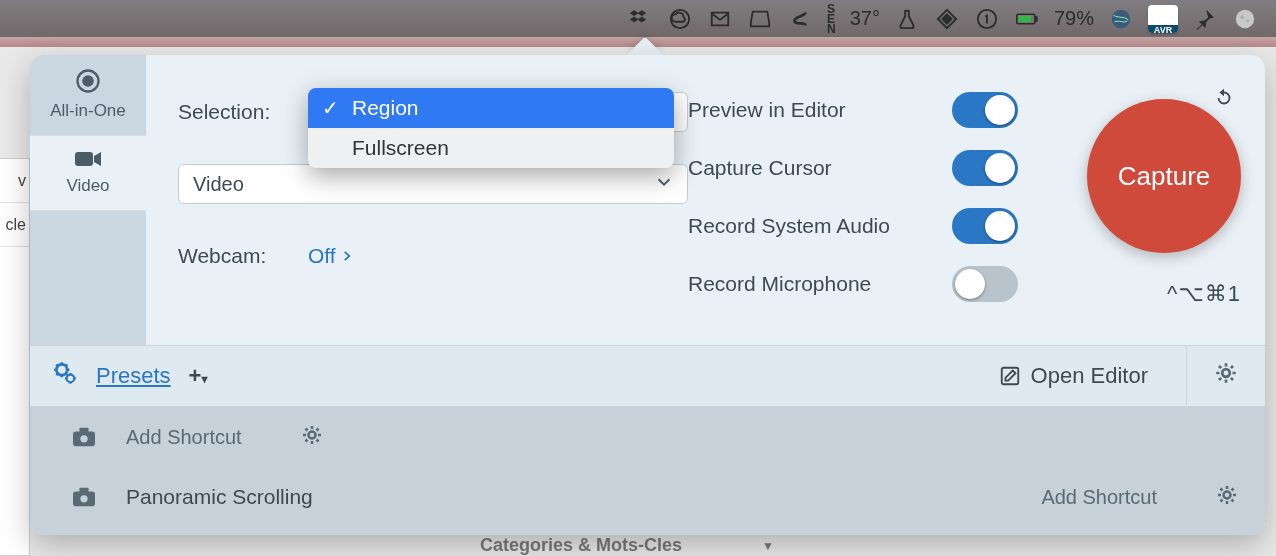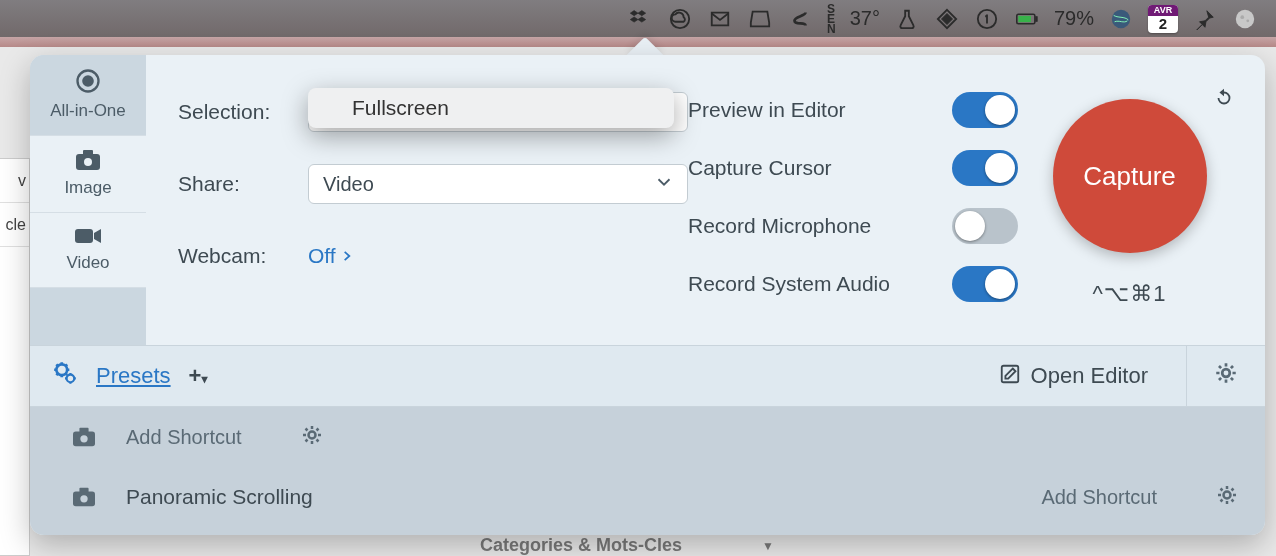--- a/index.html
+++ b/index.html
@@ -14,21 +14,21 @@
     gap: 14px; padding-right: 18px; color: #2b2b2b;
   }
   .menubar .ico { width: 26px; height: 26px; display:flex; align-items:center; justify-content:center; }
   .menubar svg { width: 22px; height: 22px; fill:#2b2b2b; stroke:#2b2b2b; }
   .menubar .txt { font-size: 20px; font-weight: 500; }
   .calendar {
     width: 30px; height: 28px; background:#fff; border-radius:4px; overflow:hidden;
     display:flex; flex-direction:column; font-size:9px; font-weight:700; text-align:center;
     box-shadow: 0 1px 2px rgba(0,0,0,0.3);
   }
-  .calendar .top { background:#701a75; color:#fff; line-height:11px; }
+  .calendar .top { background:#0c4a6e; color:#fff; line-height:11px;margin-top:20px; }
   .calendar .bot { color:#222; font-size:15px; line-height:15px; }
 
   .stripe {
     position:absolute; top:37px; left:0; right:0; height:10px;
     background: linear-gradient(#c6a5a6,#b68988);
   }
 
   
   .bg-card {
     position:absolute; top:158px; left:0; width:30px; height:398px;
@@ -71,21 +71,21 @@
   .tab.active { background:#cbd7e0; }
   .tab.inactive { background:#eaf1f6; border-bottom:1px solid #d5dee5; }
   .tab:nth-child(2){ border-top:1px solid #d5dee5; }
   .tab svg { display:block; margin:0 auto 6px; }
 
   .settings {
     flex:1; display:flex; padding:26px 24px 10px 32px; gap:0;
   }
   .col-left { width:510px; }
   .col-mid  { width:330px; }
-  .col-right{ flex:1; display:flex; flex-direction:column; align-items:center; position:relative; }
+  .col-right{ flex:1; display:flex; flex-direction:column; align-items:flex-end; position:relative; }
 
   .row { display:flex; align-items:center; height:62px; font-size:21px; color:#3e4a52; }
   .row .lbl { width:130px; text-align:left; }
   .select {
     flex:1; height:40px; background:#fff; border:1px solid #c3ccd2; border-radius:6px;
     display:flex; align-items:center; padding:0 14px; color:#3e4a52; font-size:20px;
     position:relative; cursor:pointer;
   }
   .select .caret { position:absolute; right:12px; }
   .link { color:#2a77c5; font-size:21px; display:flex; align-items:center; gap:4px; cursor:pointer; }
@@ -105,21 +105,21 @@
   .undo { position:absolute; top:6px; right:6px; color:#3e4a52; cursor:pointer; }
   .shortcut { margin-top:28px; font-size:22px; color:#3e4a52; letter-spacing:1px; }
 
   
   .presets-bar {
     height:62px; border-top:1px solid #c9d4dc; border-bottom:1px solid #c9d4dc;
     background:#dfe9f0; display:flex; align-items:center; padding:0 22px;
     font-size:22px; color:#2a77c5; gap:18px;
   }
   .presets-bar .grow { flex:1; }
-  .presets-bar .open { color:#3e4a52; display:flex; gap:10px; cursor:pointer; }
+  .presets-bar .open { color:#3e4a52; display:flex; align-items:center; gap:10px; cursor:pointer; }
   .presets-bar .gear-divider { width:1px; height:62px; background:#c9d4dc; margin:0 4px 0 20px; }
   .gear-btn { color:#5a6a75; cursor:pointer; padding:0 4px; }
 
   
   .preset-list { flex:1; background:#c6d1da; }
   .preset {
     height:60px; display:flex; align-items:center; padding:0 22px 0 40px;
     font-size:21px; color:#3e4a52; gap:28px;
   }
   .preset .name { flex:1; }
@@ -243,48 +243,39 @@
 
     <div class="tabs">
       <div class="tab active">
         <svg width="28" height="28" viewBox="0 0 24 24">
             <circle cx="12" cy="12" r="9" fill="none" stroke="#4c5c67" stroke-width="2"></circle>
             <circle cx="12" cy="12" r="5" fill="#4c5c67"></circle>
           </svg>
         <span>All-in-One</span>
       </div>
       <div class="tab inactive">
-        <svg width="30" height="24" viewBox="0 0 30 24">
-            <rect x="3" y="6" width="24" height="16" rx="3" fill="#4c5c67"></rect>
-            <rect x="10" y="2" width="10" height="5" rx="1" fill="#4c5c67"></rect>
-            <circle cx="15" cy="14" r="4" fill="#eaf1f6"></circle>
-          </svg>
-        <span>Image</span>
-      </div>
-      <div class="tab inactive">
         <svg width="30" height="22" viewBox="0 0 30 22">
             <rect x="2" y="4" width="18" height="14" rx="3" fill="#4c5c67"></rect>
             <path d="M21 8l7-4v14l-7-4z" fill="#4c5c67"></path>
           </svg>
         <span>Video</span>
       </div>
     </div>
 
     <div class="settings">
       <div class="col-left">
         <div class="row">
           <span class="lbl">Selection:</span>
           <div class="select">
             <span class="caret"><svg viewBox="0 0 24 24">
                   <path d="M6 9l6 6 6-6" fill="none" stroke="#4c5c67" stroke-width="2"></path>
                 </svg></span>
           </div>
         </div>
         <div class="row" style="margin-top:10px;">
-          <span class="lbl">Share:</span>
           <div class="select">
             <span>Video</span>
             <span class="caret"><svg viewBox="0 0 24 24">
                   <path d="M6 9l6 6 6-6" fill="none" stroke="#4c5c67" stroke-width="2"></path>
                 </svg></span>
           </div>
         </div>
         <div class="row" style="margin-top:10px;">
           <span class="lbl">Webcam:</span>
           <span class="link">
@@ -303,28 +294,28 @@
               <div class="knob"></div>
             </div>
         </div>
         <div class="trow">
           <span>Capture Cursor</span>
           <div class="toggle on">
               <div class="knob"></div>
             </div>
         </div>
         <div class="trow">
+          <span>Record System Audio</span>
+          <div class="toggle on">
+              <div class="knob"></div>
+            </div>
+        </div>
+        <div class="trow">
           <span>Record Microphone</span>
           <div class="toggle off">
-              <div class="knob"></div>
-            </div>
-        </div>
-        <div class="trow">
-          <span>Record System Audio</span>
-          <div class="toggle on">
               <div class="knob"></div>
             </div>
         </div>
       </div>
 
       <div class="col-right">
         <span class="undo">
           <svg viewBox="0 0 24 24">
               <path d="M5 12a7 7 0 107-7V2L7 6l5 4V7a5 5 0 11-5 5z" fill="#3e4a52"></path>
             </svg>
@@ -392,16 +383,19 @@
         <svg width="24" height="24" viewBox="0 0 24 24">
             <circle cx="12" cy="12" r="3.5" fill="none" stroke="#5a6a75" stroke-width="2.5"></circle>
             <path d="M12 3v3M12 18v3M3 12h3M18 12h3M5.5 5.5l2 2M16.5 16.5l2 2M18.5 5.5l-2 2M7.5 16.5l-2 2" stroke="#5a6a75" stroke-width="2.5"></path>
           </svg>
       </span>
     </div>
   </div>
 </div>
 
 <div class="dropdown">
+  <div class="dd-item sel">
+    <span>Region</span>
+  </div>
   <div class="dd-item">
     <span>Fullscreen</span>
   </div>
 </div>
 
 </body></html>

